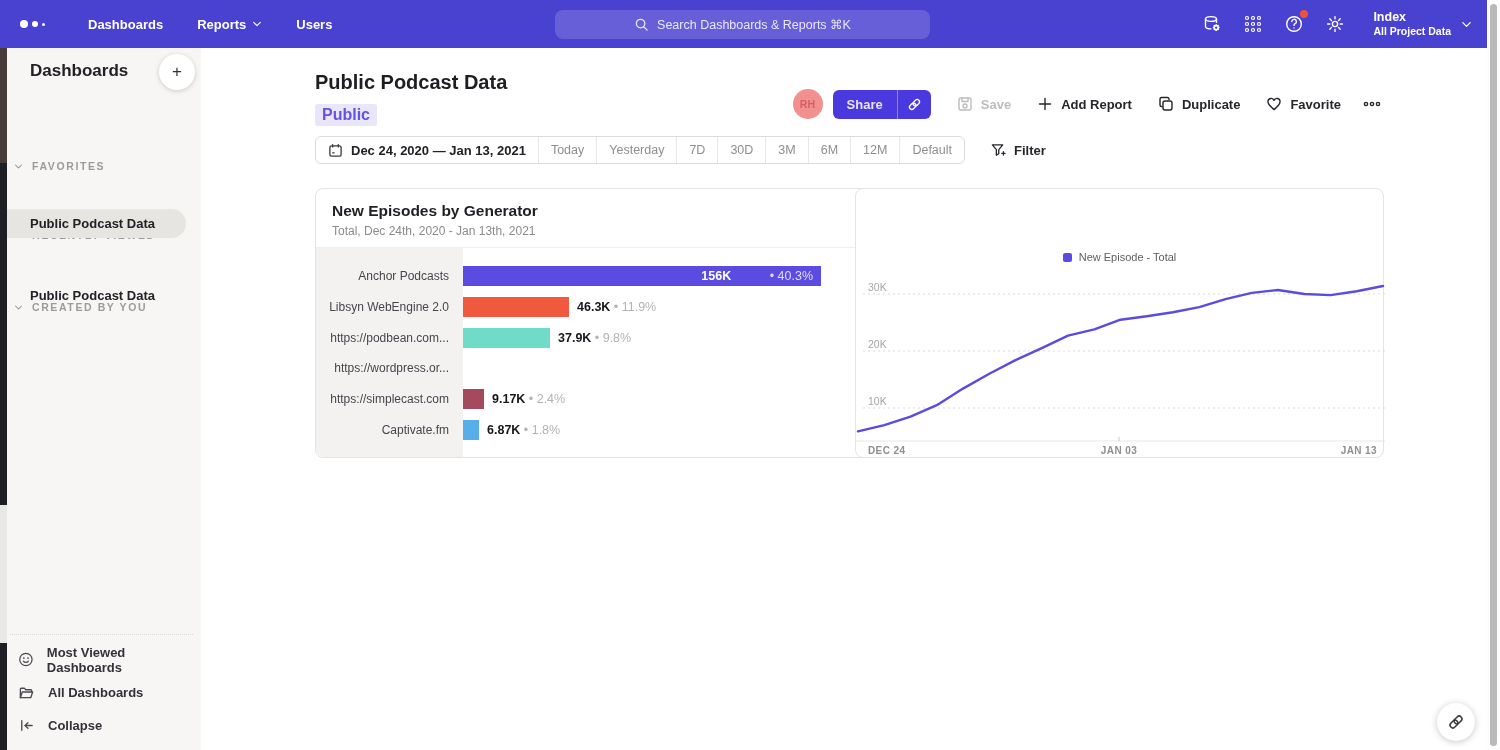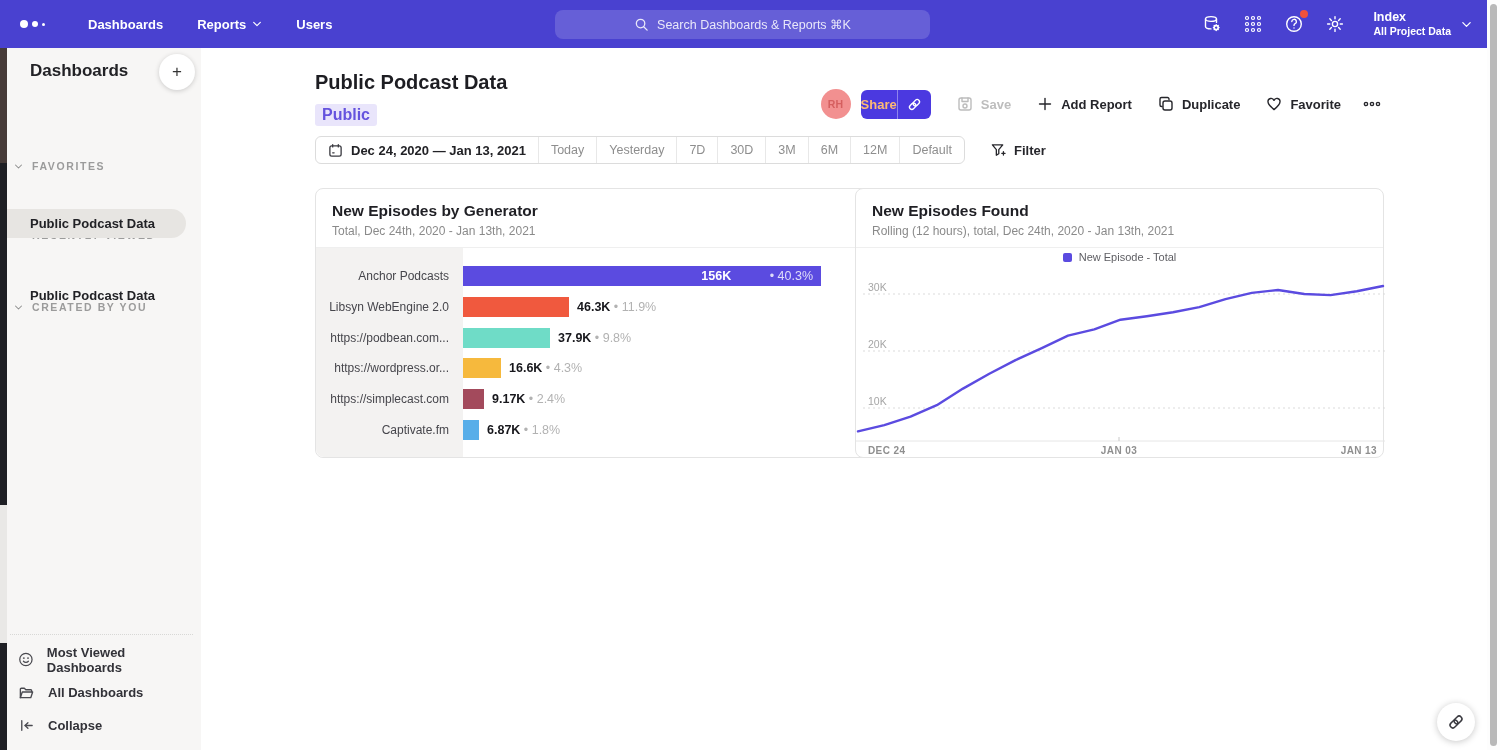--- a/index.html
+++ b/index.html
@@ -55,21 +55,21 @@
   .main { position:absolute; left:201px; top:48px; width:1299px; height:702px; background:#fff; }
   .page-title { position:absolute; left:114px; top:23px; font-size:20px; font-weight:700; color:#1d1d22; }
   .page-badge { position:absolute; left:114px; top:56px; font-size:16px; font-weight:700; color:#6553de;
     background:#e9e5fb; border-radius:3px; padding:2px 7px; }
 
   .actions { position:absolute; top:41px; right:119px; height:30px; display:flex; align-items:center; }
   .avatar { width:30px; height:30px; border-radius:50%; background:#f29090; color:#d55f5f;
     font-size:10.5px; font-weight:700; display:flex; align-items:center; justify-content:center; letter-spacing:.3px; }
   .share-btn { margin-left:10px; height:29px; background:#4b39e0; border:none; border-radius:6px;
     display:flex; align-items:center; color:#fff; cursor:pointer; padding:0; overflow:hidden; }
-  .share-btn .seg1 { padding:0 0; font-size:13px; font-weight:700; color:#fdba74; height:100%; display:flex; align-items:center; }
+  .share-btn .seg1 { padding:0 14px; font-size:13px; font-weight:700; color:#e5e5e5; height:100%; display:flex; align-items:center; }
   .share-btn .sep { width:1px; height:100%; background:rgba(255,255,255,.38); }
   .share-btn .seg2 { width:33px; height:100%; display:flex; align-items:center; justify-content:center; color:#fff; }
   .act { display:flex; align-items:center; gap:8px; font-size:13px; font-weight:700; color:#26262b;
     background:none; border:none; cursor:pointer; }
   .act.disabled { color:#bdbdbd; cursor:default; }
   .act .ai { width:16px; height:16px; }
   .ml26 { margin-left:26px; } .ml22 { margin-left:22px; }
 
   
   .date-bar { position:absolute; left:114px; top:88px; display:flex; align-items:center; }
@@ -374,47 +374,39 @@
         </div>
         <div class="bar-row">
           <div class="bar-label">https://podbean.com...</div>
           <div class="bar-wrap">
             <div class="bar" style="width: 87px; background: rgb(111, 220, 199);"></div>
             <span class="bar-value"><b>37.9K</b><span class="pct">&nbsp;• 9.8%</span></span>
           </div>
         </div>
         <div class="bar-row">
           <div class="bar-label">https://wordpress.or...</div>
-          <div class="bar-wrap">
-            <div class="bar" style="width: 38px; background: rgb(246, 185, 61);"></div>
-            <span class="bar-value"><b>16.6K</b><span class="pct">&nbsp;• 4.3%</span></span>
-          </div>
         </div>
         <div class="bar-row">
           <div class="bar-label">https://simplecast.com</div>
           <div class="bar-wrap">
             <div class="bar" style="width: 21px; background: rgb(163, 74, 92);"></div>
             <span class="bar-value"><b>9.17K</b><span class="pct">&nbsp;• 2.4%</span></span>
           </div>
         </div>
         <div class="bar-row">
           <div class="bar-label">Captivate.fm</div>
           <div class="bar-wrap">
             <div class="bar" style="width: 16px; background: rgb(88, 174, 233);"></div>
             <span class="bar-value"><b>6.87K</b><span class="pct">&nbsp;• 1.8%</span></span>
           </div>
         </div>
       </div>
   </div>
 
   <div class="card line-card">
-    <div class="card-head">
-      <div class="card-title">New Episodes Found</div>
-      <div class="card-sub">Rolling (12 hours), total, Dec 24th, 2020 - Jan 13th, 2021</div>
-    </div>
     <div class="legend">
       <span class="sw" id="legend-swatch" style="background: rgb(91, 75, 224);"></span>
       <span class="lt">New Episode - Total</span>
     </div>
     <div class="plot">
       <svg id="line-plot-svg" width="529" height="178" viewBox="0 0 529 178">
           <line x1="7" x2="529" y1="137" y2="137" stroke="#dbdbdb" stroke-width="1" stroke-dasharray="2 3"></line>
           <line x1="7" x2="529" y1="80" y2="80" stroke="#dbdbdb" stroke-width="1" stroke-dasharray="2 3"></line>
           <line x1="7" x2="529" y1="23" y2="23" stroke="#dbdbdb" stroke-width="1" stroke-dasharray="2 3"></line>
           <line x1="0" x2="529" y1="170" y2="170" stroke="#e6e6e6" stroke-width="1"></line>

